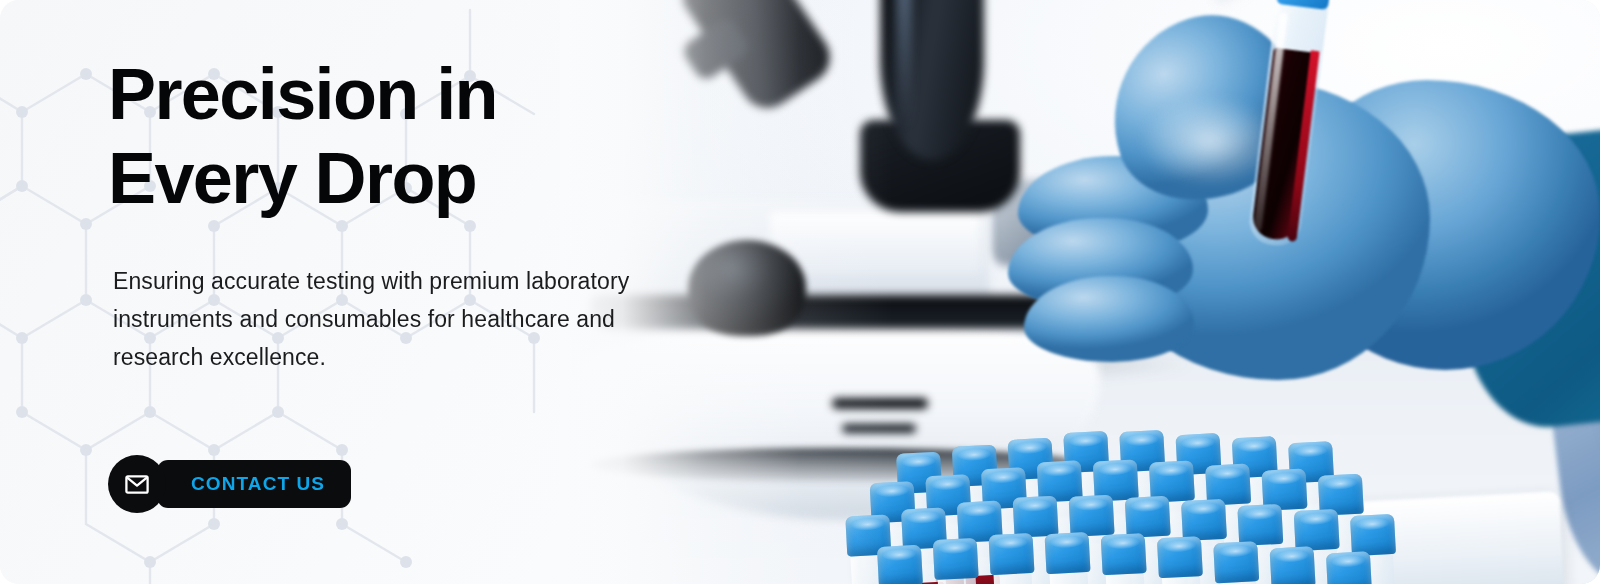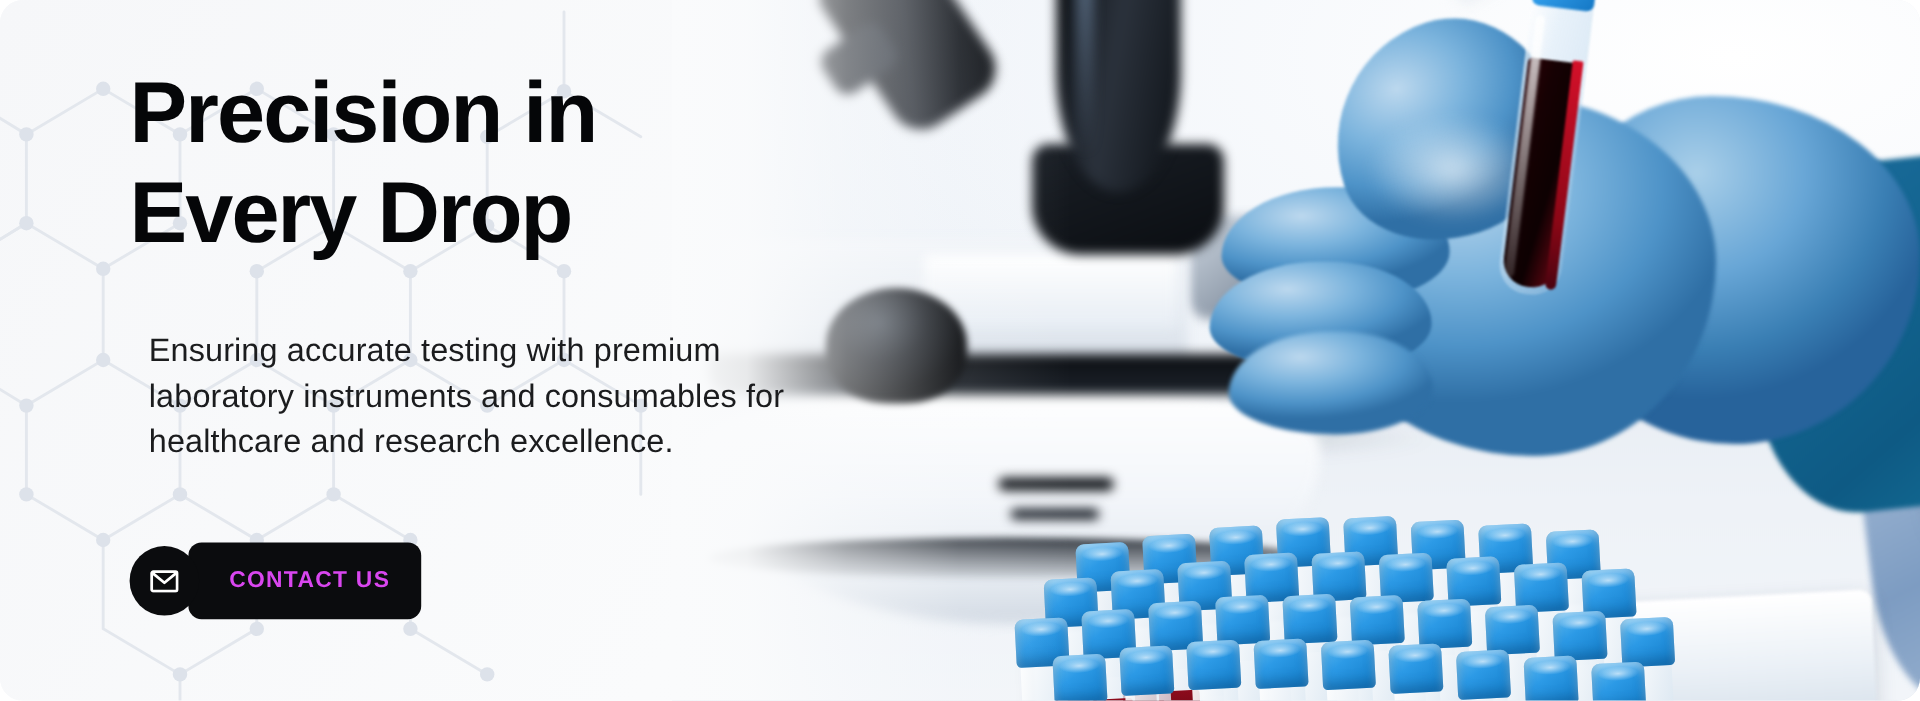--- a/index.html
+++ b/index.html
@@ -304,23 +304,23 @@
     line-height: 84px;
     font-weight: 700;
     letter-spacing: -1.6px;
     color: #050608;
   }
   .subcopy {
     position: absolute;
     left: 108px;
     top: 257px;
     width: 570px;
-    margin: 16px;
+    margin: 5px;
     font-family: "Liberation Sans", sans-serif;
-    font-size: 27px;
+    font-size: 23px;
     line-height: 38px;
     font-weight: 400;
     letter-spacing: .1px;
     color: #1b1c1e;
   }
 
   
   .cta {
     position: absolute;
     left: 108px;
@@ -341,27 +341,27 @@
     display: flex;
     align-items: center;
     justify-content: center;
     flex: 0 0 auto;
   }
   .cta-icon svg { display:block; }
   .cta-pill {
     position: relative;
     z-index: 1;
     margin-left: -9px;
-    height: 64px;
+    height: 48px;
     padding: 0 26px 0 34px;
     border-radius: 11px;
     background: #0b0c0e;
     display: flex;
     align-items: center;
-    color: #d946ef;
+    color: #0ea5e9;
     font-family: "Liberation Sans", sans-serif;
     font-size: 19px;
     font-weight: 700;
     letter-spacing: 1.1px;
     white-space: nowrap;
   }
 </style>
 </head>
 <body>
 

